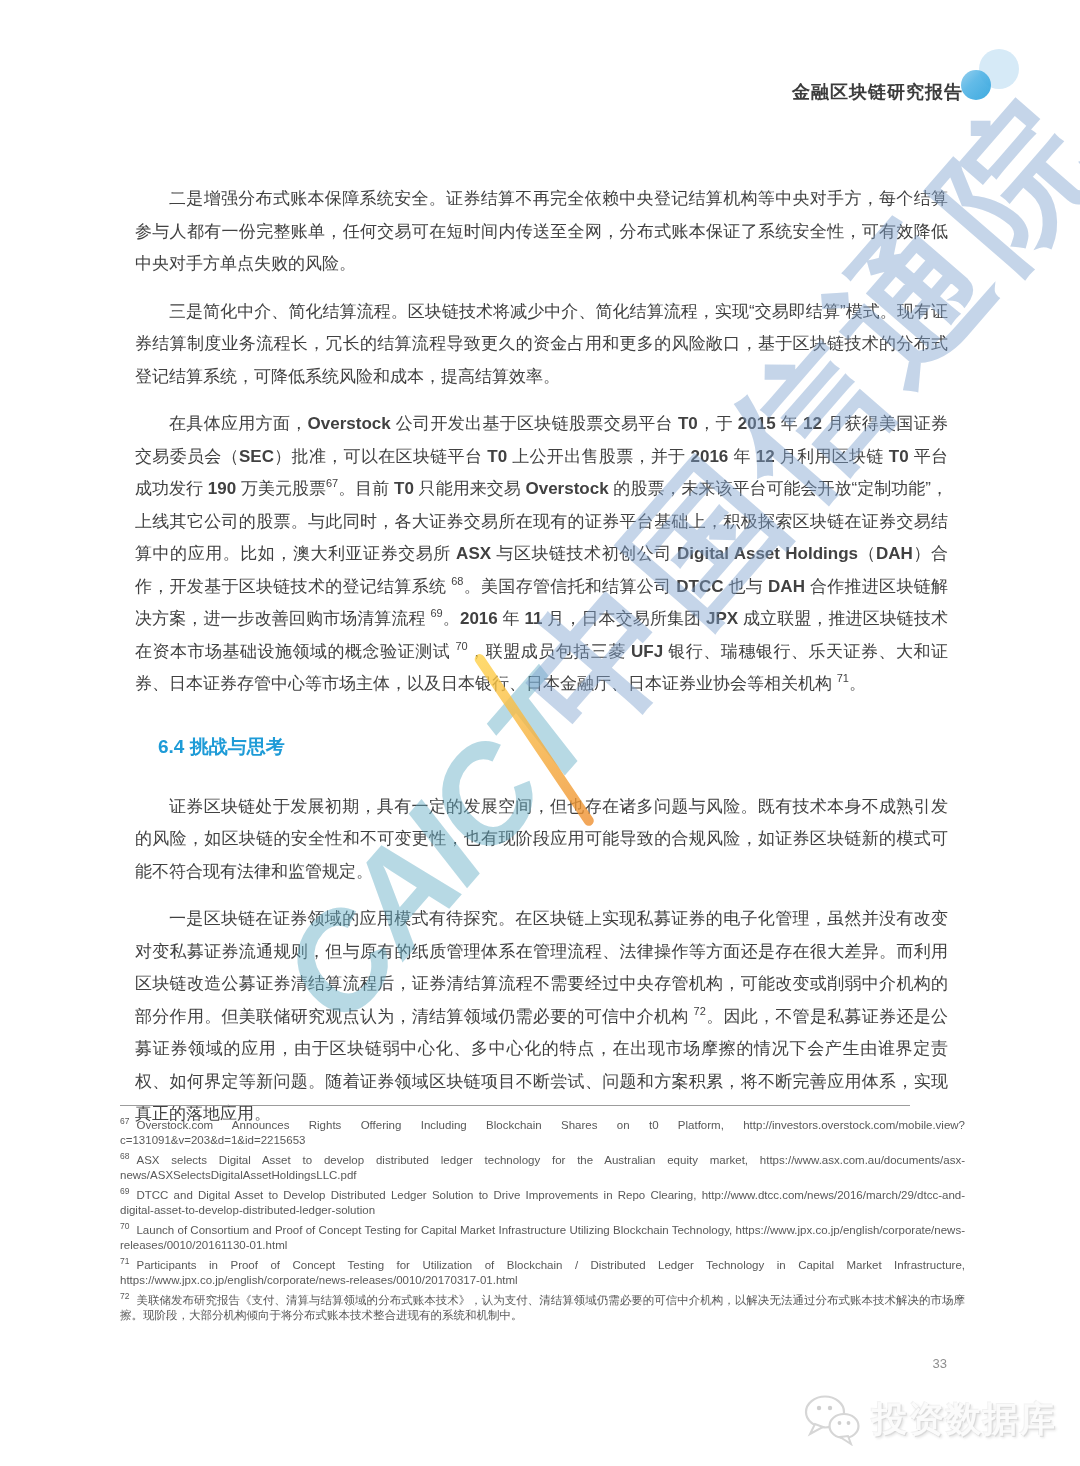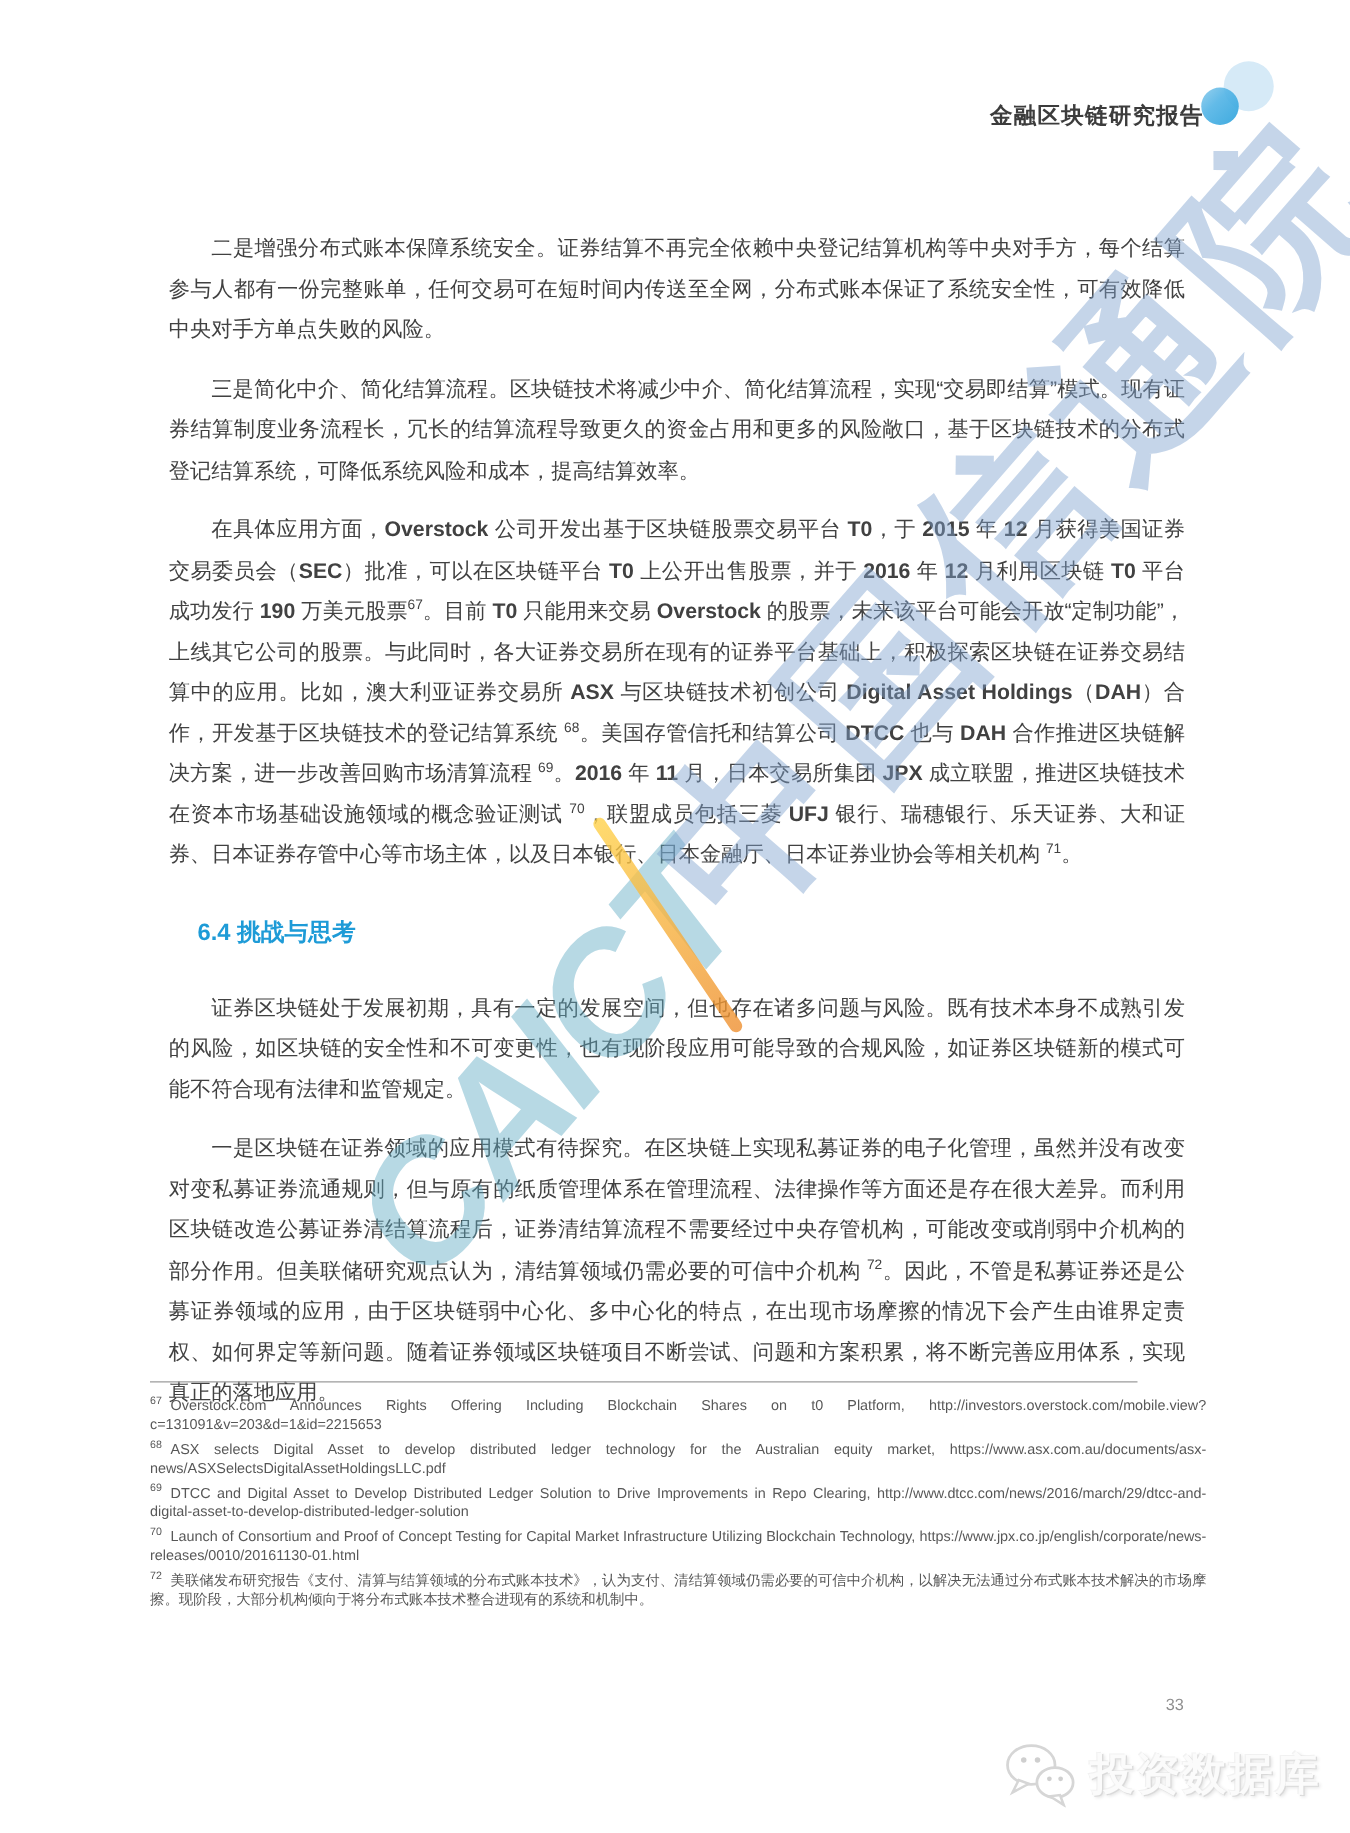--- a/index.html
+++ b/index.html
@@ -163,20 +163,21 @@
     <p><span>证券区块链处于发展初期，具有一定的发展空间，但也存在诸多问题与风险。既有技术本身不成熟引发的风险，如区块链的安全性和不可变更性，也有现阶段应用可能导致的合规风险，如证券区块链新的模式可能不符合现有法律和监管规定。</span></p>
     <p><span>一是区块链在证券领域的应用模式有待探究。在区块链上实现私募证券的电子化管理，虽然并没有改变对变私募证券流通规则，但与原有的纸质管理体系在管理流程、法律操作等方面还是存在很大差异。而利用区块链改造公募证券清结算流程后，证券清结算流程不需要经过中央存管机构，可能改变或削弱中介机构的部分作用。但美联储研究观点认为，清结算领域仍需必要的可信中介机构 </span><sup>72</sup><span>。因此，不管是私募证券还是公募证券领域的应用，由于区块链弱中心化、多中心化的特点，在出现市场摩擦的情况下会产生由谁界定责权、如何界定等新问题。随着证券领域区块链项目不断尝试、问题和方案积累，将不断完善应用体系，实现真正的落地应用。</span></p>
   </main>
 
   <section class="footnotes">
     <div class="fn-rule"></div>
     <div class="footnote"><sup>67</sup><span>Overstock.com Announces Rights Offering Including Blockchain Shares on t0 Platform, http://investors.overstock.com/mobile.view?c=131091&amp;v=203&amp;d=1&amp;id=2215653</span></div>
     <div class="footnote"><sup>68</sup><span>ASX selects Digital Asset to develop distributed ledger technology for the Australian equity market, https://www.asx.com.au/documents/asx-news/ASXSelectsDigitalAssetHoldingsLLC.pdf</span></div>
     <div class="footnote"><sup>69</sup><span>DTCC and Digital Asset to Develop Distributed Ledger Solution to Drive Improvements in Repo Clearing, http://www.dtcc.com/news/2016/march/29/dtcc-and-digital-asset-to-develop-distributed-ledger-solution</span></div>
     <div class="footnote"><sup>70</sup><span>Launch of Consortium and Proof of Concept Testing for Capital Market Infrastructure Utilizing Blockchain Technology, https://www.jpx.co.jp/english/corporate/news-releases/0010/20161130-01.html</span></div>
+    <div class="footnote"><sup>71</sup><span>Participants in Proof of Concept Testing for Utilization of Blockchain / Distributed Ledger Technology in Capital Market Infrastructure, https://www.jpx.co.jp/english/corporate/news-releases/0010/20170317-01.html</span></div>
     <div class="footnote"><sup>72</sup><span>美联储发布研究报告《支付、清算与结算领域的分布式账本技术》，认为支付、清结算领域仍需必要的可信中介机构，以解决无法通过分布式账本技术解决的市场摩擦。现阶段，大部分机构倾向于将分布式账本技术整合进现有的系统和机制中。</span></div>
   </section>
 
   <div class="page-number">33</div>
 
   <div class="brand-watermark">
     <svg width="62" height="54" viewBox="0 0 62 54">
       <ellipse cx="23" cy="20" rx="19" ry="15.5" fill="#ffffff" stroke="#d6d6d6" stroke-width="2.2"></ellipse>
       <path d="M13 32 L8 42 L21 35 Z" fill="#ffffff" stroke="#d6d6d6" stroke-width="2"></path>
       <circle cx="17" cy="16" r="2.2" fill="#cfcfcf"></circle>

